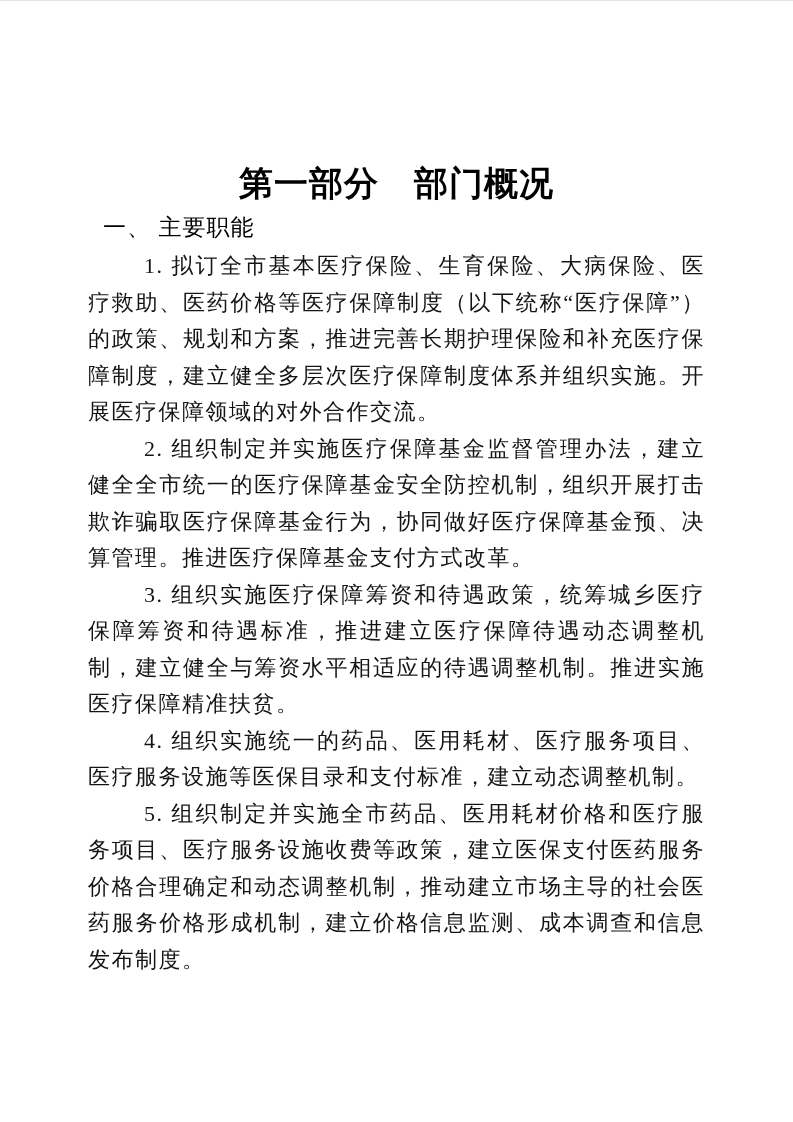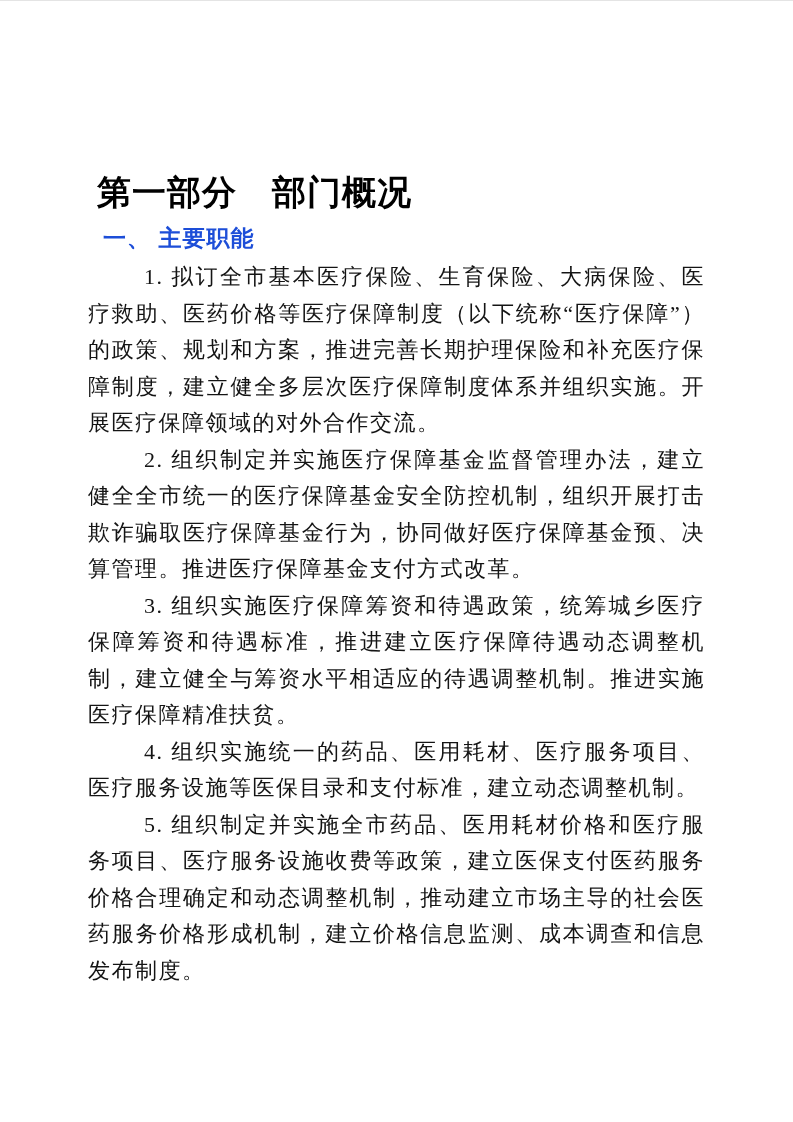--- a/index.html
+++ b/index.html
@@ -11,36 +11,36 @@
     position: relative;
     width: 793px;
     height: 1122px;
     background: #ffffff;
     box-sizing: border-box;
     padding: 162px 88px 0 88px;
     border-top: 1px solid #e4e4e4;
     overflow: hidden;
   }
   .doc-title {
-    margin: 9px;
+    margin: 0;
     color: #000000;
     font-family: Liberation Sans, sans-serif;
     font-weight: bold;
     font-size: 34px;
     line-height: 41px;
-    text-align: left;
+    text-align: center;
     letter-spacing: 1px;
     white-space: pre;
   }
   .section-heading {
     margin: 7px 0 0 0;
     padding-left: 15px;
-    color: #1d4ed8;
+    color: #000000;
     font-family: "Liberation Sans", sans-serif;
-    font-weight: bold;
+    font-weight: normal;
     font-size: 23px;
     line-height: 32px;
     letter-spacing: 1px;
   }
   .body-text {
     margin-top: 5px;
   }
   .body-text p {
     margin: 0;
     color: #141414;

